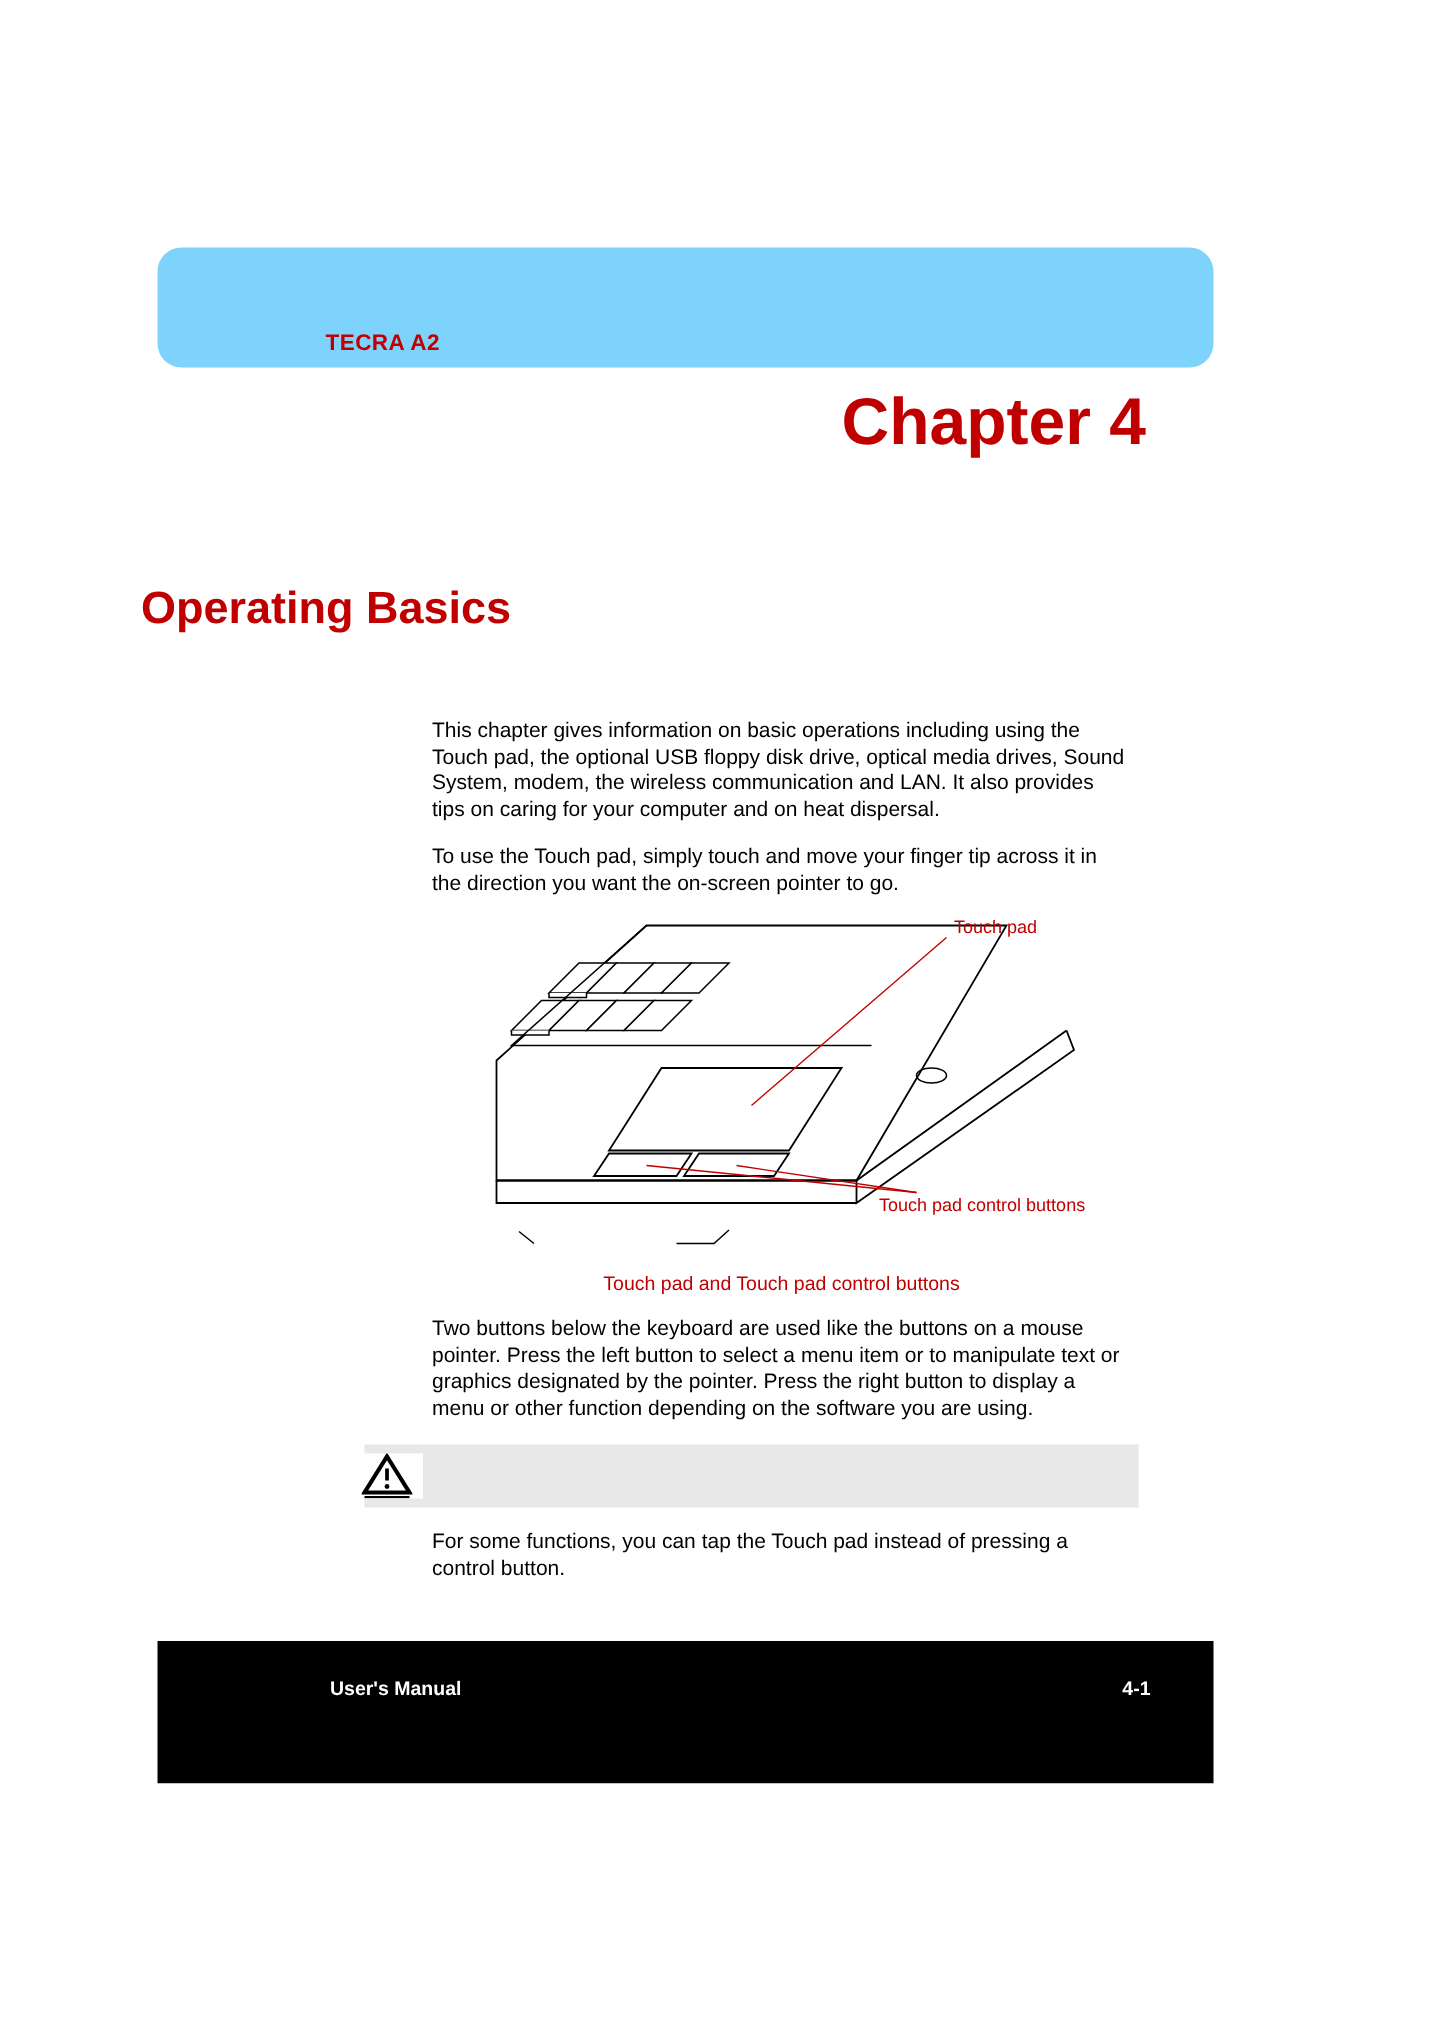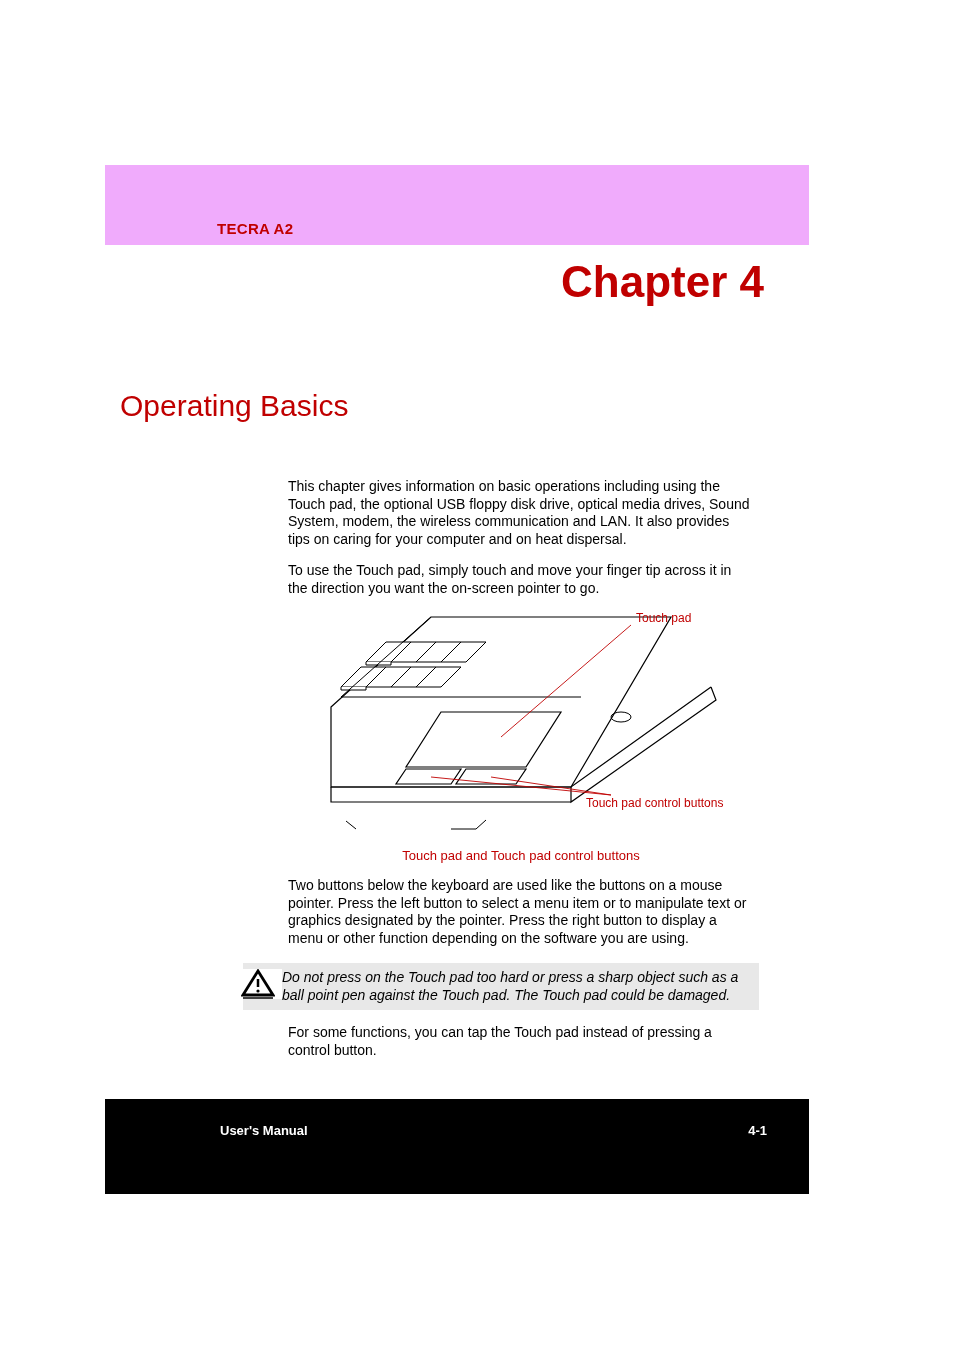--- a/index.html
+++ b/index.html
@@ -9,24 +9,25 @@
     width: 954px;
     margin: 0 auto;
   }
   .page {
     width: 954px;
     background: #fff;
   }
   .header-band {
     margin-top: 165px;
     height: 80px;
-    background: #f0abfc;
+    background: #7dd3fc;
     margin-left: 105px;
     margin-right: 145px;
     position: relative;
+    border-radius: 16px;
   }
   .header-band .product-label {
     position: absolute;
     bottom: 8px;
     left: 112px;
     font-family: Arial, Helvetica, sans-serif;
     font-weight: bold;
     font-size: 15px;
     color: #c00000;
     letter-spacing: 0.3px;
@@ -34,23 +35,23 @@
   .chapter-title {
     margin-right: 190px;
     text-align: right;
     font-family: Liberation Sans, sans-serif;
     font-weight: 900;
     font-size: 44px;
     color: #c00000;
     margin-top: 12px;
   }
   .section-title {
-    margin-left: 120px;
-    font-family: Arial, Helvetica, sans-serif;
-    font-weight: 400;
+    margin-left: 94px;
+    font-family: Arial, Helvetica, sans-serif;
+    font-weight: 700;
     font-size: 30px;
     color: #c00000;
     margin-top: 82px;
   }
   .body-text {
     margin-left: 288px;
     margin-right: 200px;
     font-size: 14px;
     color: #000;
     line-height: 1.25;
@@ -212,21 +213,20 @@
 
   <div class="caution-row">
     <div class="caution-icon-wrap">
       <svg width="34" height="30" viewBox="0 0 34 30">
         <path d="M 17 2 L 32 26 L 2 26 Z" fill="none" stroke="#000" stroke-width="2.8"></path>
         <line x1="17" y1="10" x2="17" y2="18" stroke="#000" stroke-width="2.5"></line>
         <circle cx="17" cy="22" r="1.6" fill="#000"></circle>
         <line x1="2" y1="29" x2="32" y2="29" stroke="#000" stroke-width="1.5"></line>
       </svg>
     </div>
-    <div class="caution-text">Do not press on the Touch pad too hard or press a sharp object such as a ball point pen against the Touch pad. The Touch pad could be damaged.</div>
   </div>
 
   <div class="body-text">For some functions, you can tap the Touch pad instead of pressing a control button.</div>
 
   <div class="footer-band">
     <div class="footer-left">User's Manual</div>
     <div class="footer-right">4-1</div>
   </div>
 
 </div>

